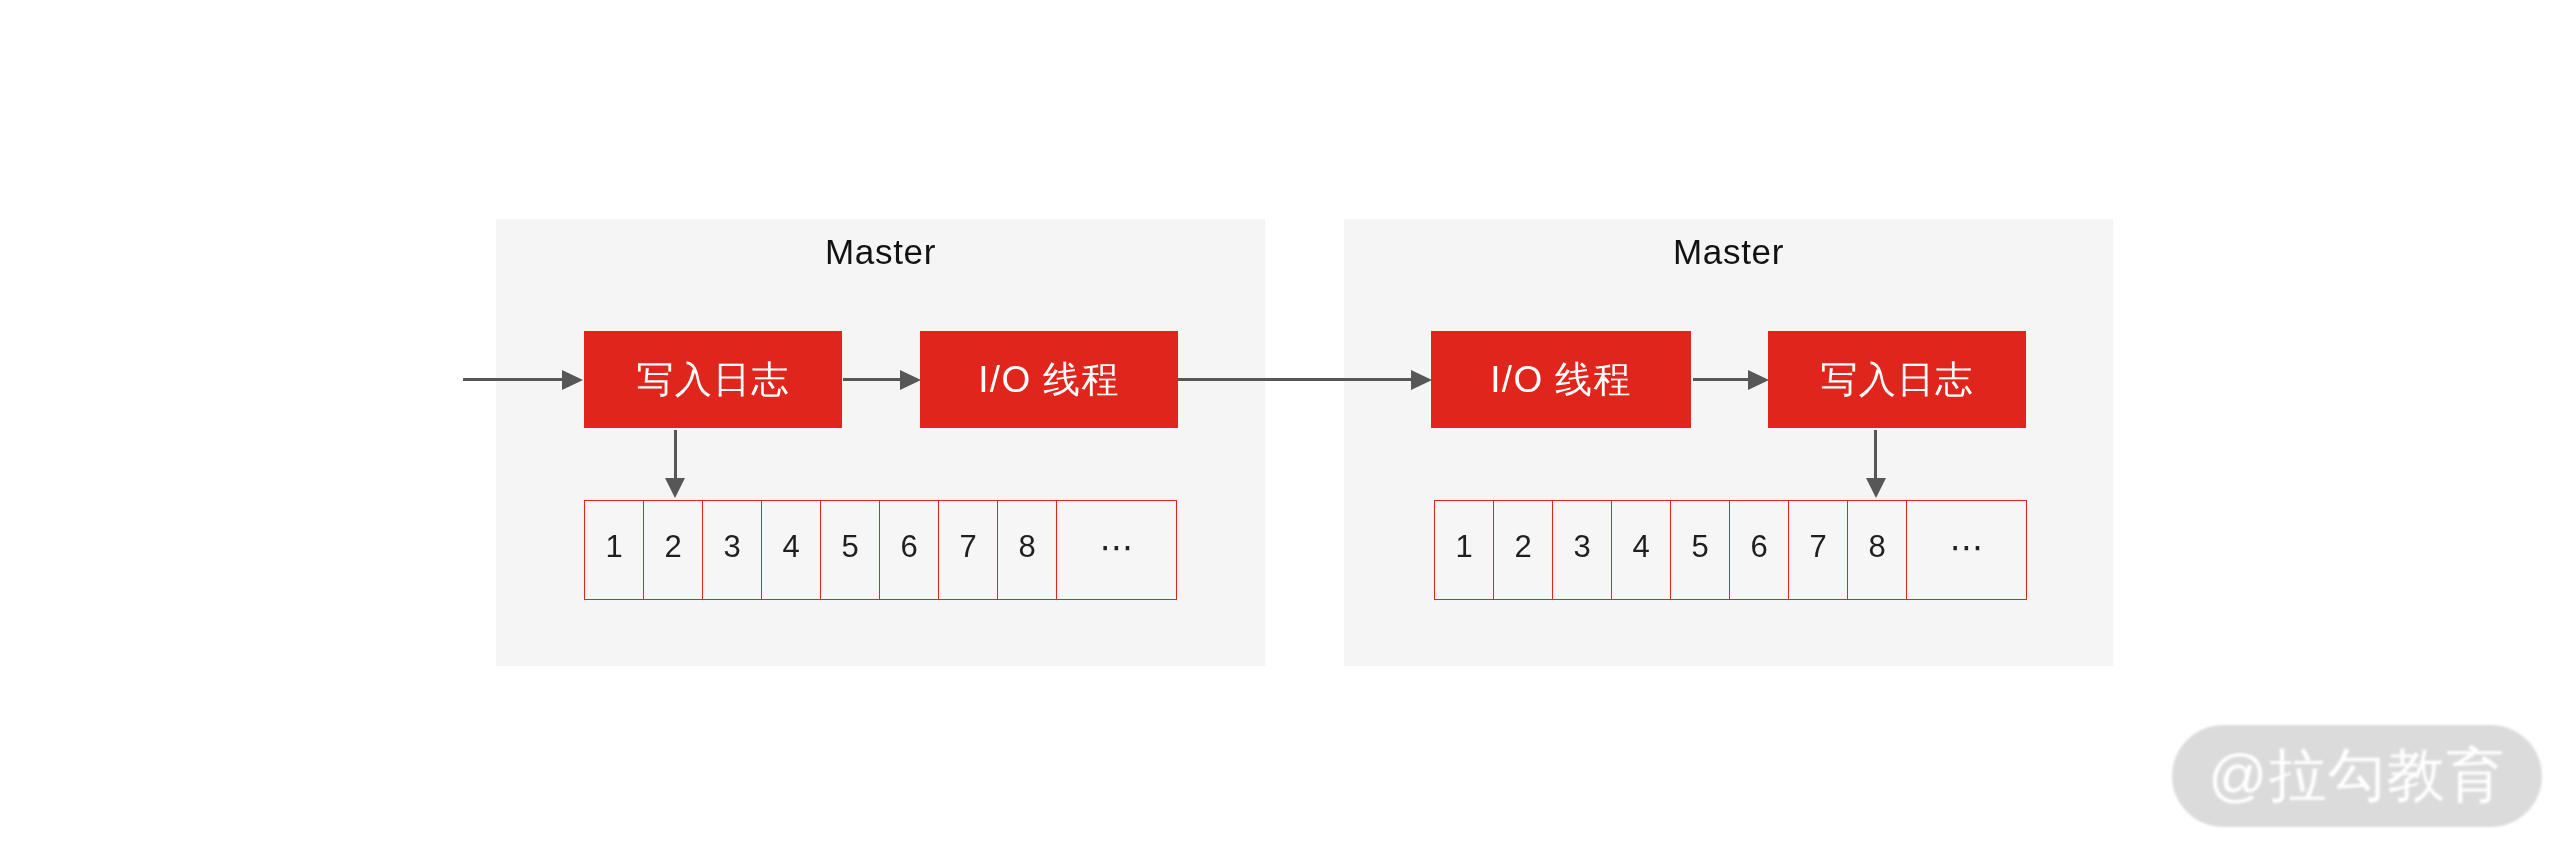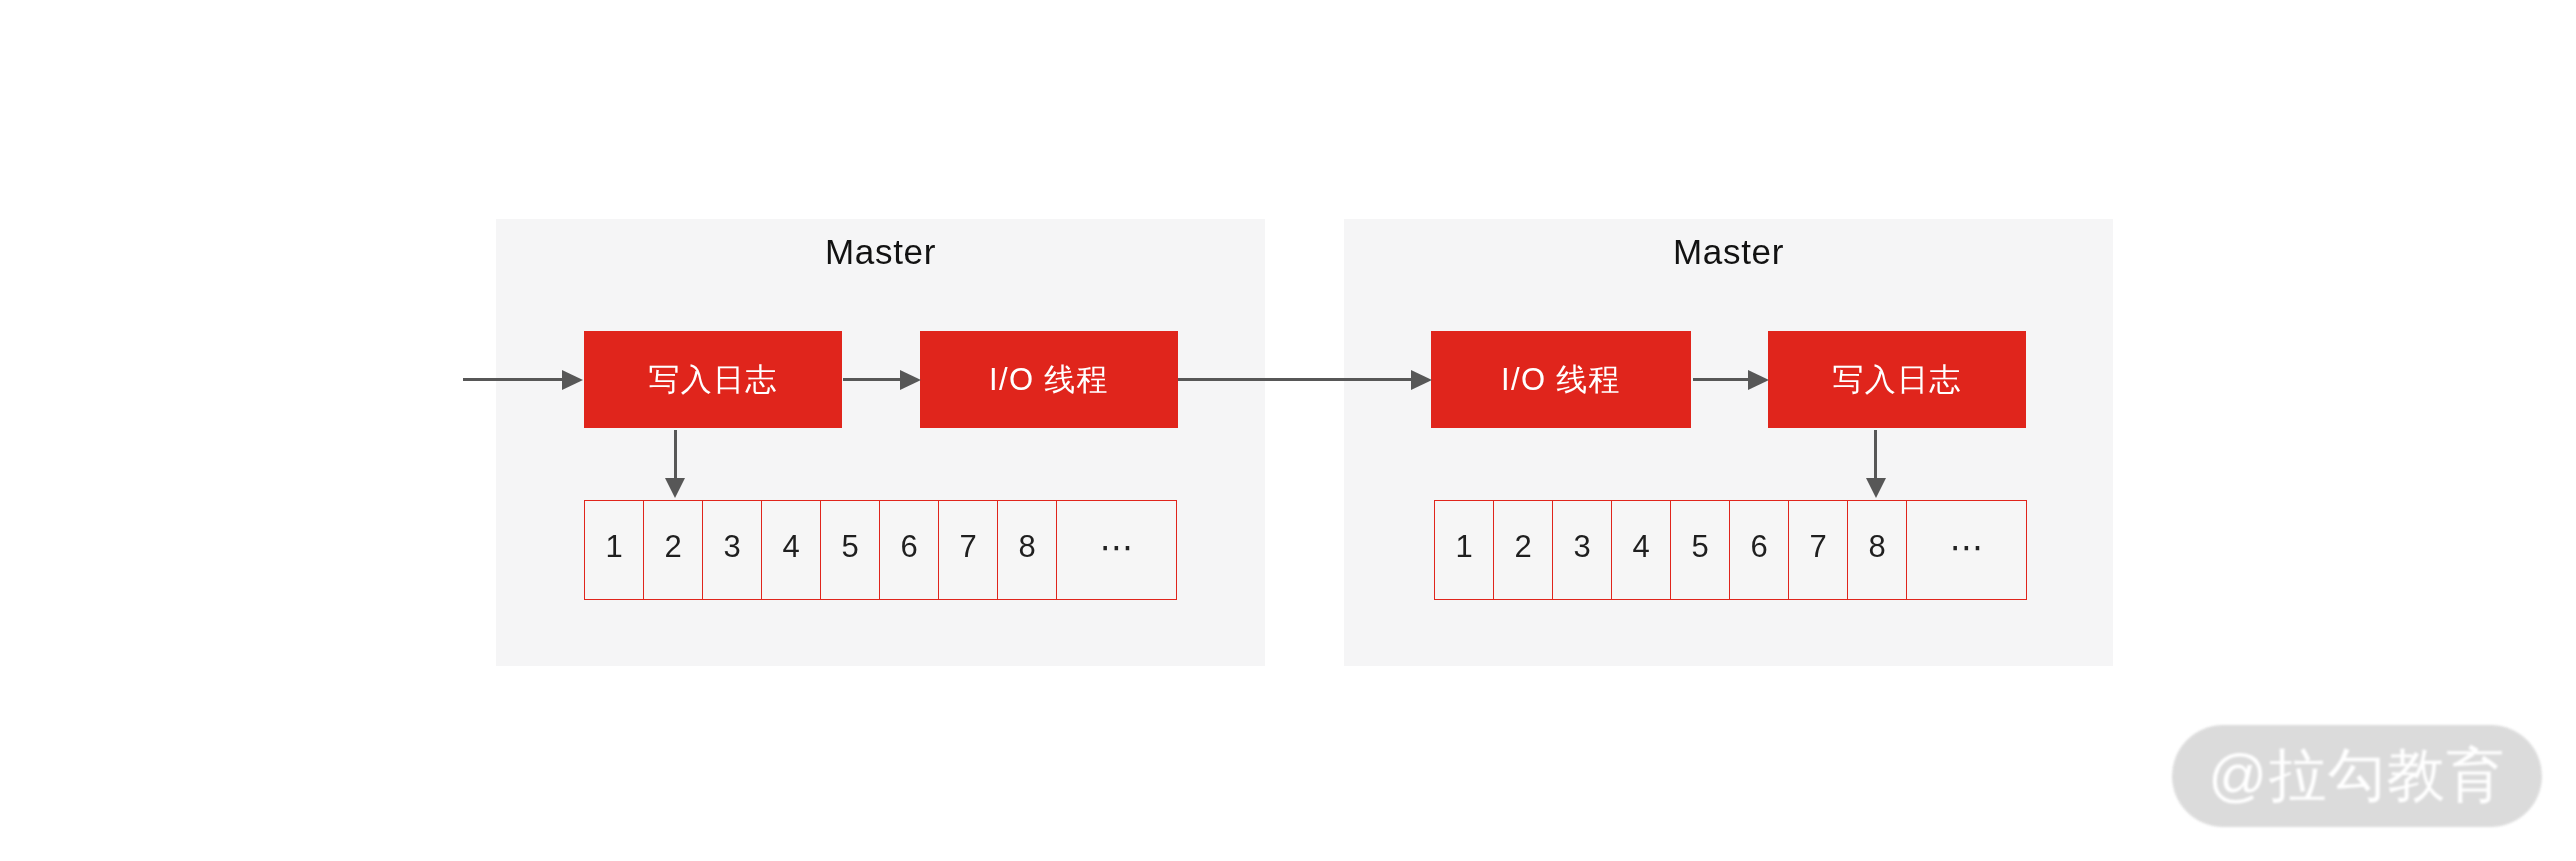--- a/index.html
+++ b/index.html
@@ -37,21 +37,21 @@
   
   .red-box {
     position: absolute;
     top: 331px;
     height: 97px;
     background: #e0251c;
     color: #ffffff;
     display: flex;
     align-items: center;
     justify-content: center;
-    font-size: 31px;
+    font-size: 37px;
     font-weight: 500;
     letter-spacing: 1.3px;
   }
   .box-m-write { left: 584px;  width: 258px; }
   .box-m-io    { left: 920px; width: 258px; }
   .box-s-io    { left: 1431px; width: 260px; }
   .box-s-write { left: 1768px; width: 258px; }
 
   
   .shaft-h { position: absolute; height: 3.4px; background: #575757; }

